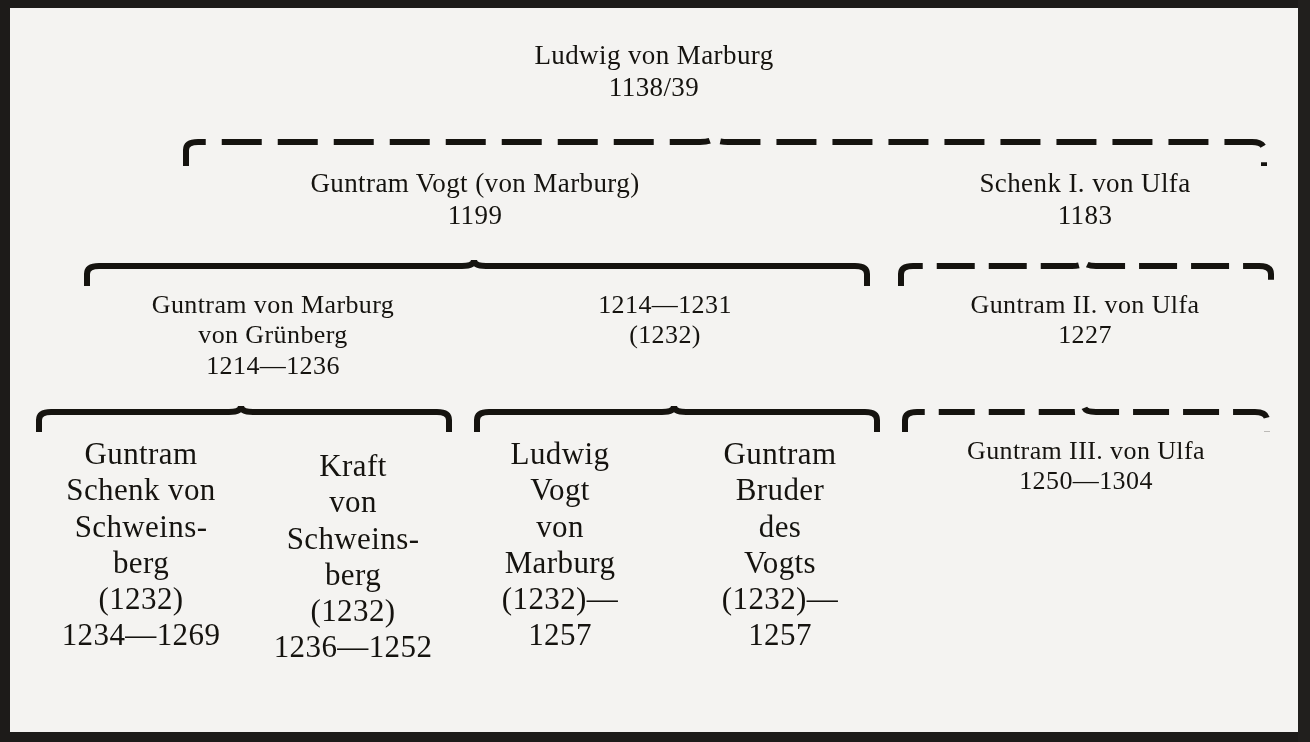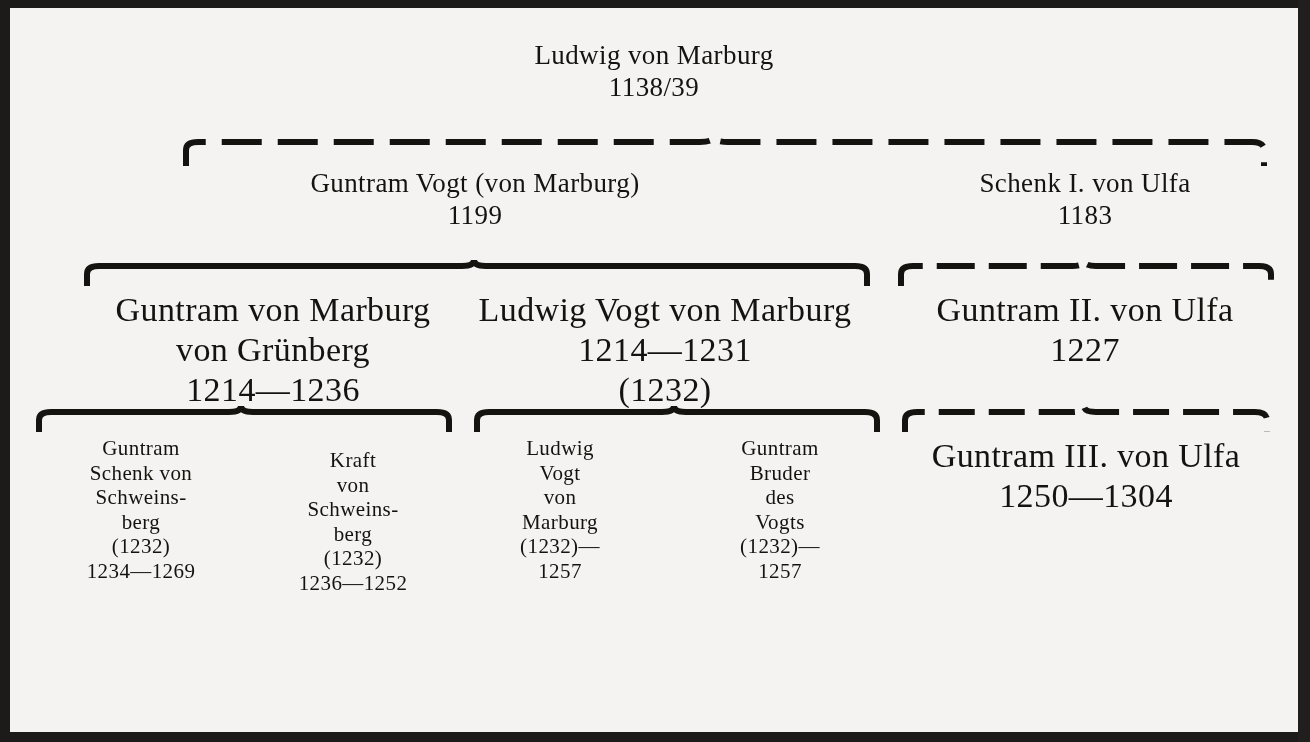--- a/index.html
+++ b/index.html
@@ -50,22 +50,22 @@
     text-align: center;
     line-height: 1.17;
     letter-spacing: 0.4px;
     color: #15130f;
   }
   .node .ln {
     display: block;
     white-space: nowrap;
   }
   .s28 { font-size: 27px; }
-  .s26 { font-size: 34px; }
-  .s25 { font-size: 21px; text-align: center; }
+  .s26 { font-size: 26px; }
+  .s25 { font-size: 31px; text-align: center; }
   .narrow .ln { white-space: normal; }
 
   
   .brace {
     position: absolute;
   }
   .brace svg { display: block; }
 </style>
 </head>
 <body>
@@ -106,21 +106,20 @@
       </svg>
     </div>
 
     <div class="node s26" style="left:78px; top:282px; width:370px;">
       <span class="ln">Guntram von Marburg</span>
       <span class="ln">von Grünberg</span>
       <span class="ln">1214—1236</span>
     </div>
 
     <div class="node s26" style="left:460px; top:282px; width:390px;">
-      <span class="ln">Ludwig Vogt von Marburg</span>
       <span class="ln">1214—1231</span>
       <span class="ln">(1232)</span>
     </div>
 
     <div class="node s26" style="left:890px; top:282px; width:370px;">
       <span class="ln">Guntram II. von  Ulfa</span>
       <span class="ln">1227</span>
     </div>
 
     <div class="brace" style="left:24px; top:398px;">

